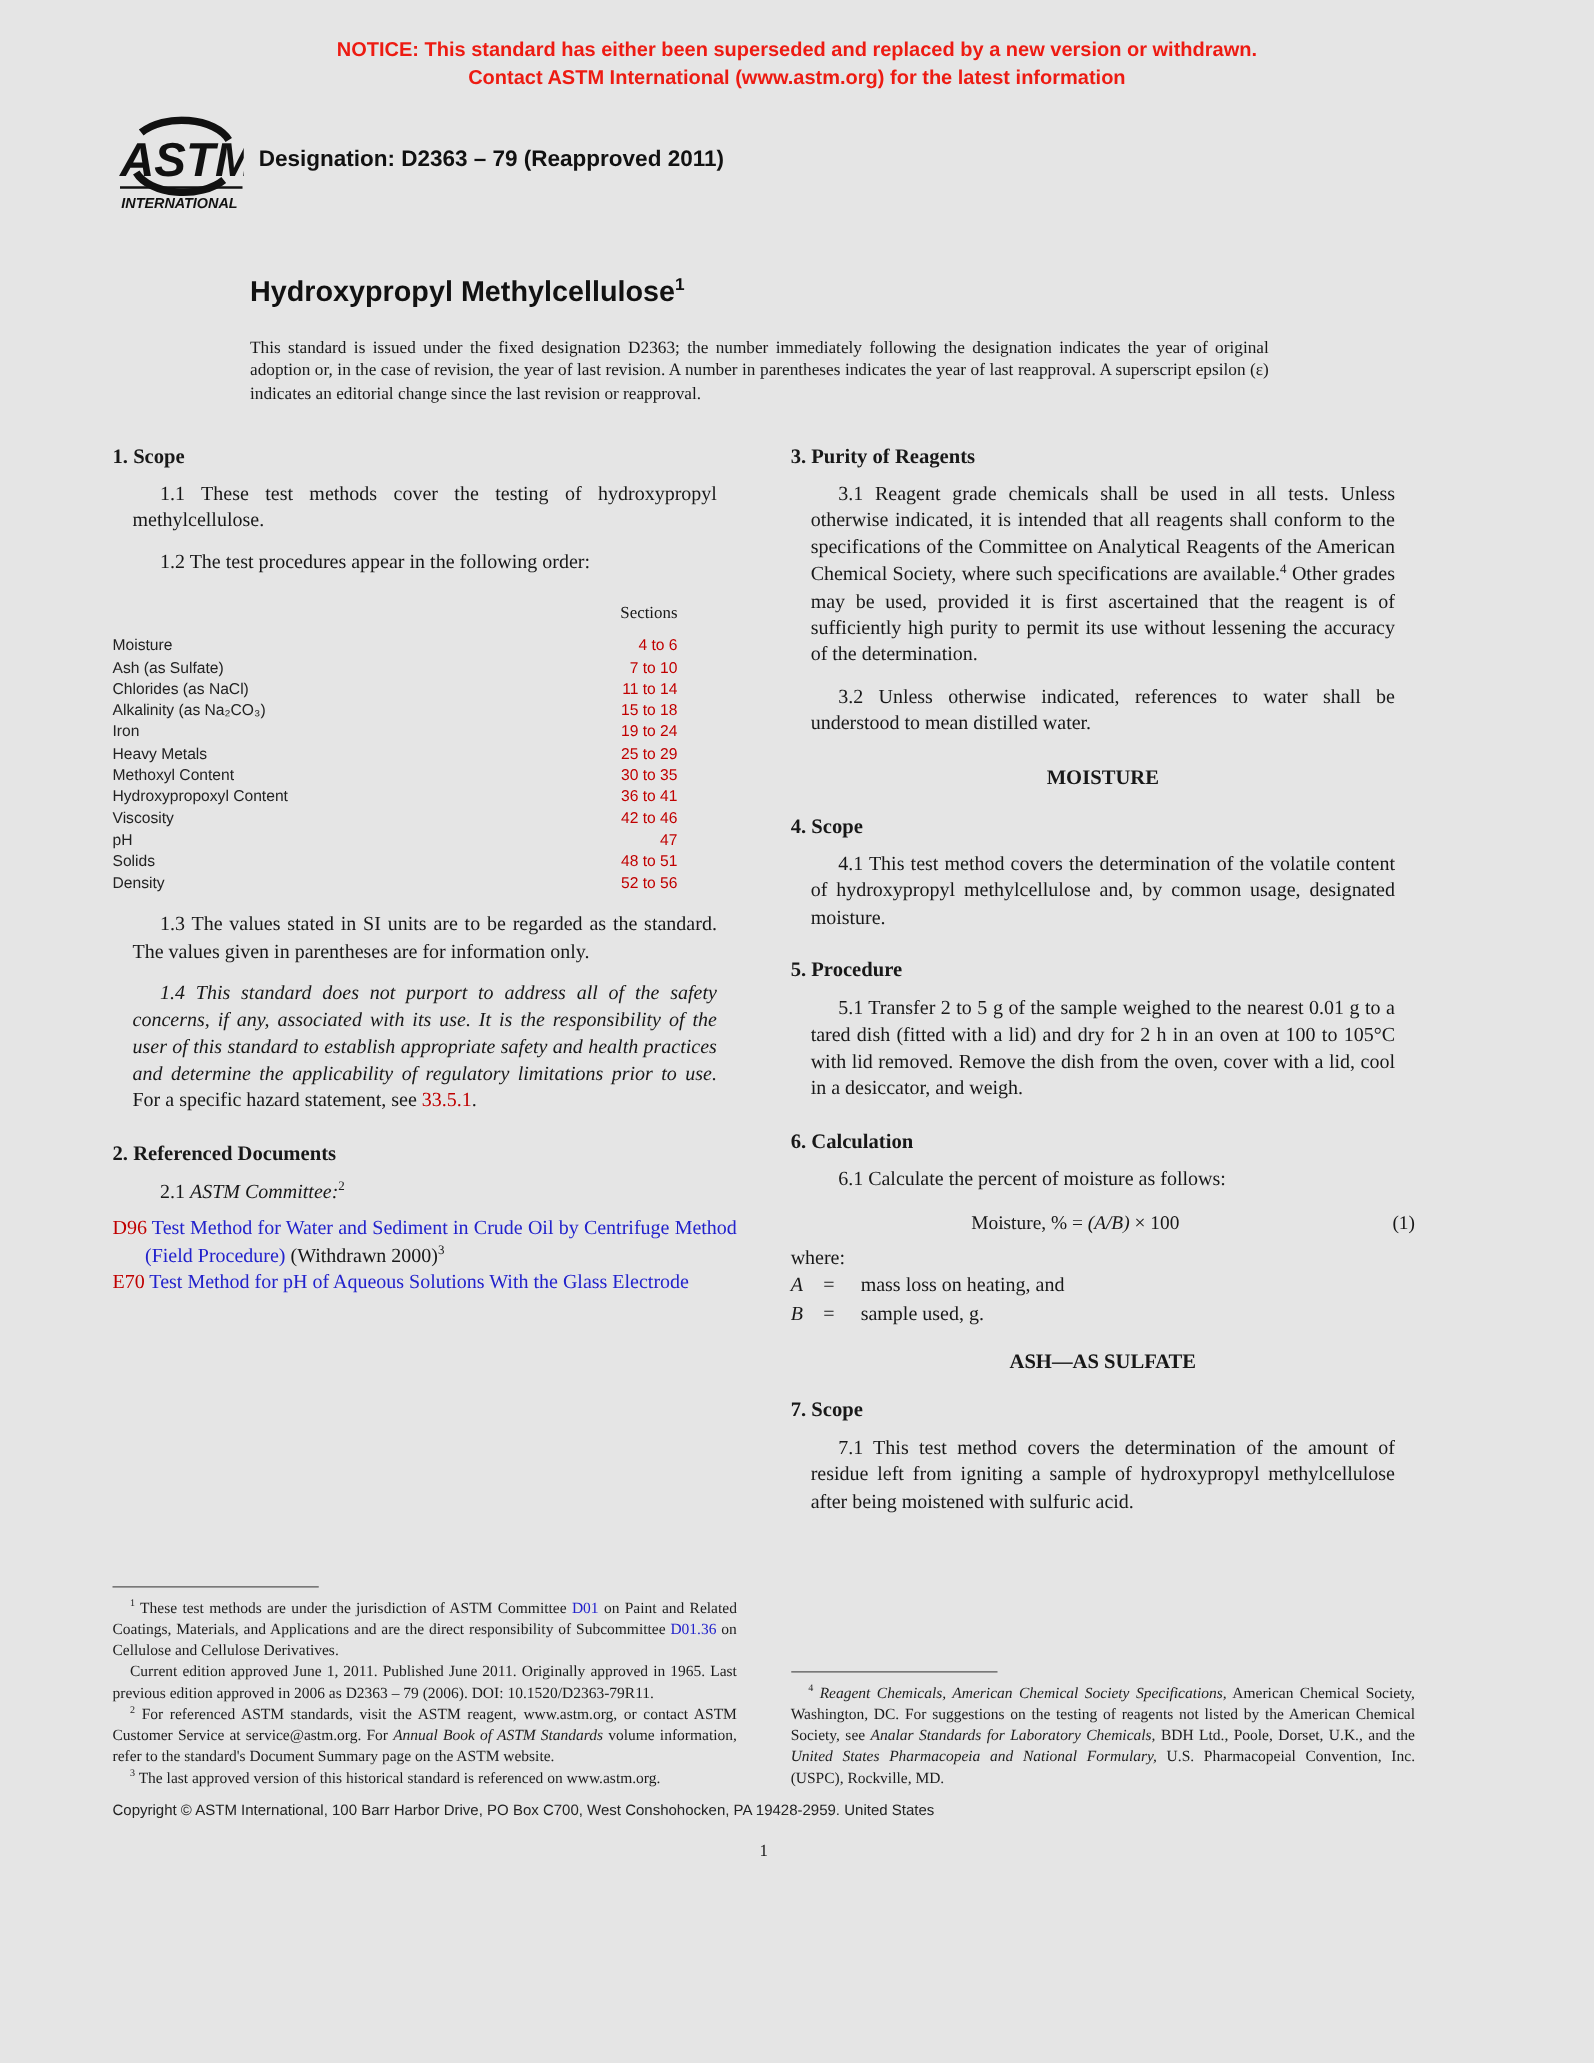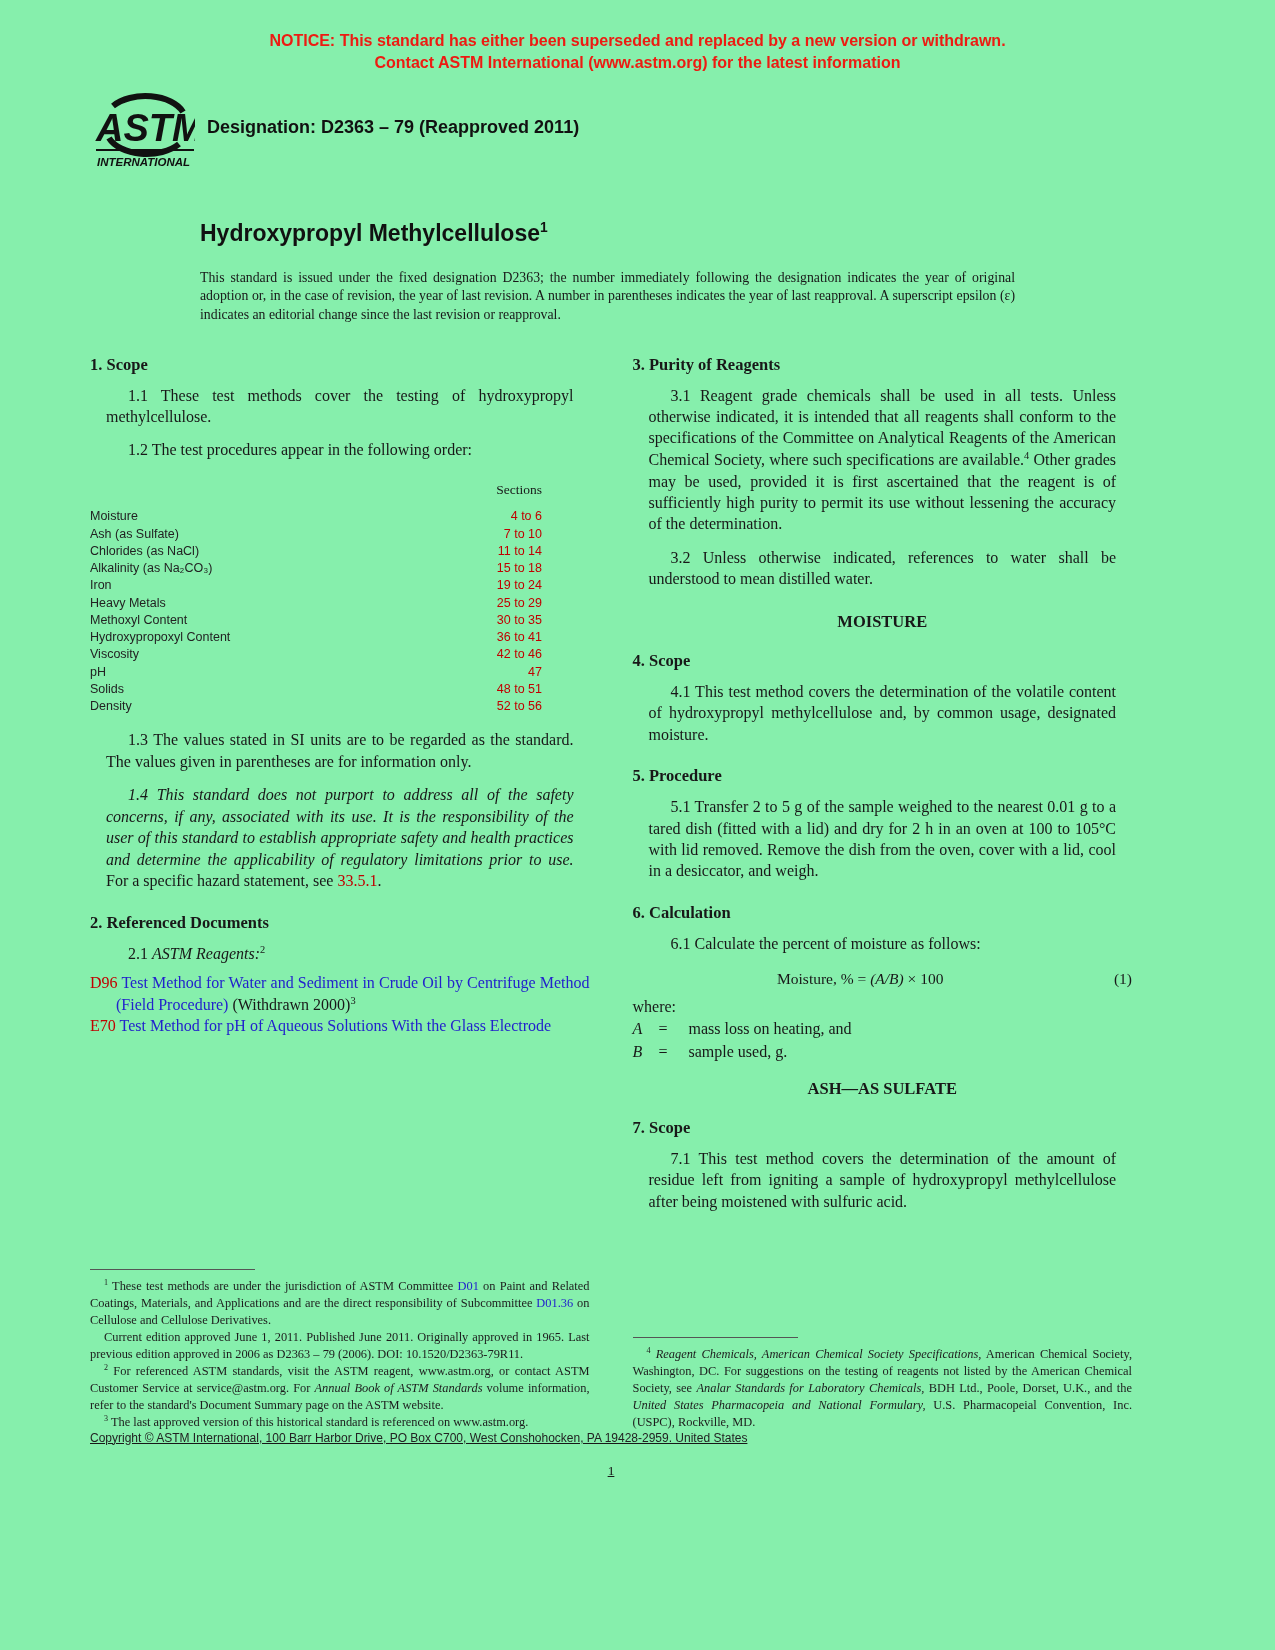--- a/index.html
+++ b/index.html
@@ -1,21 +1,21 @@
 <!DOCTYPE html>
 <html><head>
 <meta charset="utf-8">
 <style>
   * { box-sizing: border-box; }
   html, body { margin: 0; padding: 0; background: #ffffff; }
   .page {
     position: relative;
     width: 1275px;
     height: 1650px;
-    background: #86efac;
+    background: #e5e5e5;
     font-family: "Liberation Serif", serif;
     color: #181818;
     overflow: hidden;
   }
 
   
   .notice {
     margin-top: 30px;
     text-align: center;
     font-family: "Liberation Sans", sans-serif;
@@ -91,21 +91,21 @@
   .where-sym { width: 26px; font-style: italic; }
   .where-eq { width: 30px; }
   .where-def { flex: 1; }
 
   
   .footnotes { margin-top: auto; font-size: 12.4px; line-height: 1.36; text-align: justify; color: #1c1c1c; }
   .fn-rule { width: 165px; border: none; border-top: 1px solid #555; margin: 0 0 8px 0; }
   .fn { margin: 0; text-indent: 14px; }
 
   
-  .footer { margin: 0 0 0 90px; width: 1042px; text-decoration: underline; }
+  .footer { margin: 10px 0 0 90px; width: 1042px; }
   .copyright { font-family: "Liberation Sans", sans-serif; font-size: 12px; color: #222; }
   .page-num { text-align: center; margin-top: 18px; font-size: 13.5px; }
 </style>
 </head>
 <body>
 
 <div class="page">
 
   <div class="notice">
     <div>NOTICE: This standard has either been superseded and replaced by a new version or withdrawn.</div>
@@ -185,21 +185,21 @@
         <div class="sec-row">
             <span>Density</span>
             <span class="sec-value">52 to 56</span>
           </div>
       </div>
 
       <p class="body">1.3 The values stated in SI units are to be regarded as the standard. The values given in parentheses are for information only.</p>
       <p class="body"><span class="italic">1.4 This standard does not purport to address all of the safety concerns, if any, associated with its use. It is the responsibility of the user of this standard to establish appropriate safety and health practices and determine the applicability of regulatory limitations prior to use.</span><span> For a specific hazard statement, see </span><a class="link-red">33.5.1</a><span>.</span></p>
 
       <div class="section-heading">2. Referenced Documents</div>
-      <p class="body"><span>2.1 </span><span class="italic">ASTM Reagents:</span><sup>2</sup></p>
+      <p class="body"><span>2.1 </span><span class="italic">ASTM Committee:</span><sup>2</sup></p>
 
       <div class="ref-list">
         <div class="ref-item"><a class="link-red">D96</a><a class="link-blue"> Test Method for Water and Sediment in Crude Oil by Centrifuge Method (Field Procedure) </a><span>(Withdrawn 2000)</span><sup>3</sup></div>
         <div class="ref-item"><a class="link-red">E70</a><a class="link-blue"> Test Method for pH of Aqueous Solutions With the Glass Electrode</a><span></span><sup></sup></div>
       </div>
 
       <div class="footnotes">
         <hr class="fn-rule">
         <p class="fn"><sup>1</sup><span> These test methods are under the jurisdiction of ASTM Committee </span><a class="link-blue">D01</a><span> on Paint and Related Coatings, Materials, and Applications and are the direct responsibility of Subcommittee </span><a class="link-blue">D01.36</a><span> on Cellulose and Cellulose Derivatives.</span></p>
         <p class="fn">Current edition approved June 1, 2011. Published June 2011. Originally approved in 1965. Last previous edition approved in 2006 as D2363 – 79 (2006). DOI: 10.1520/D2363-79R11.</p>

